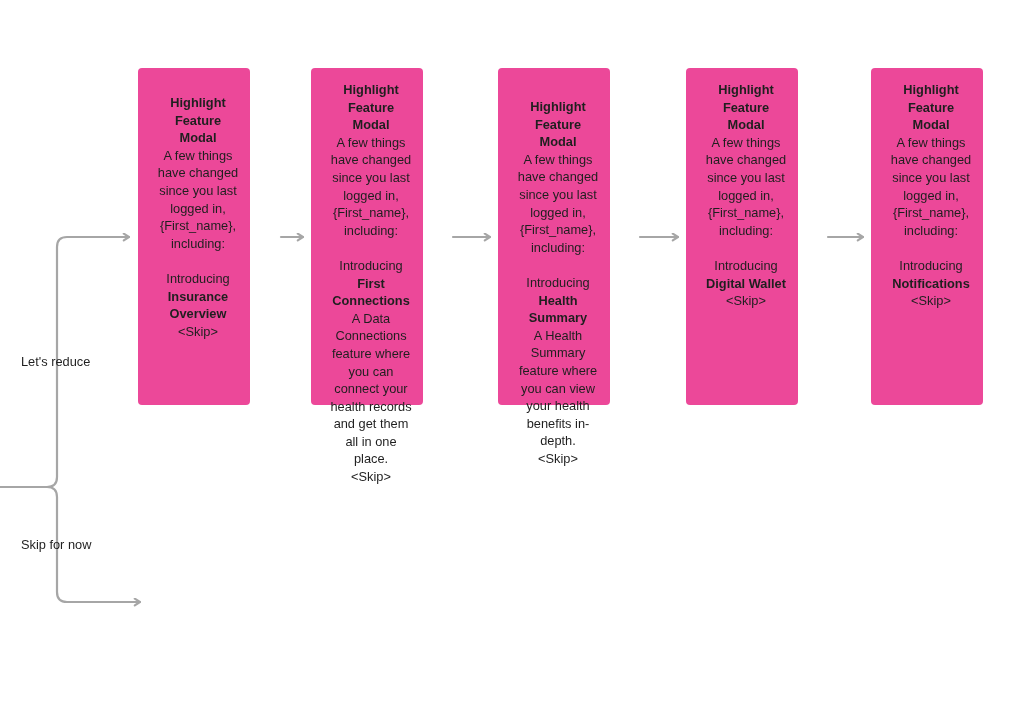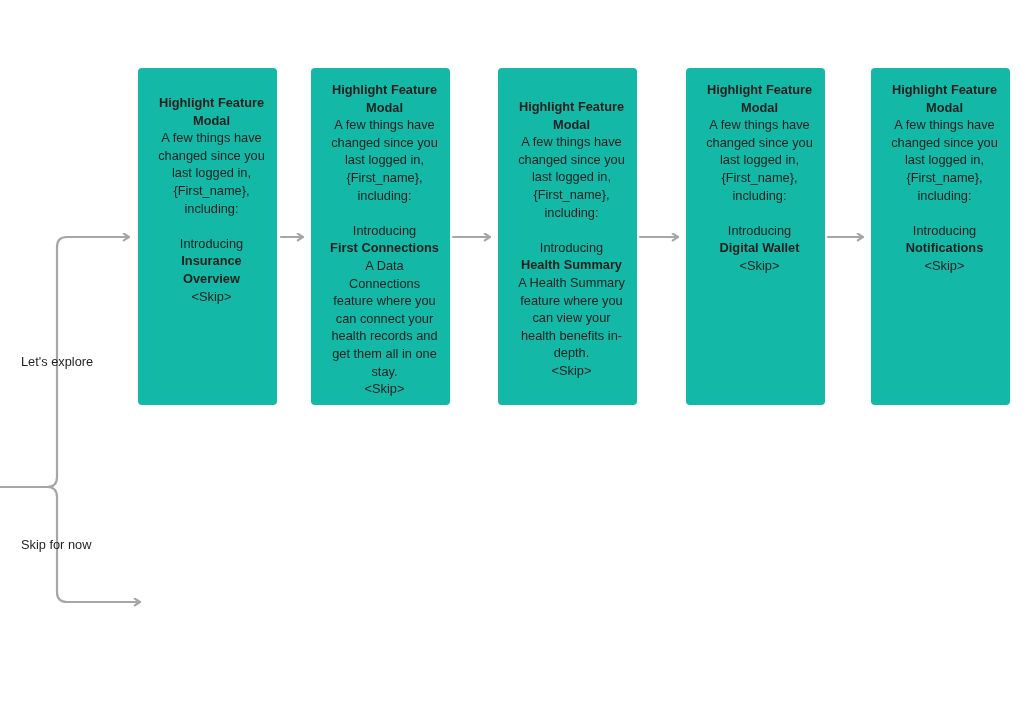--- a/index.html
+++ b/index.html
@@ -22,23 +22,23 @@
     position: absolute;
     left: 0; top: 0;
     width: 1034px; height: 712px;
     pointer-events: none;
   }
 
   
   .modal-card {
     position: absolute;
     top: 68px;
-    width: 139px;
+    width: 112px;
     height: 337px;
-    background: #14b8a6;
+    background: #ec4899;
     border-radius: 4px;
     padding: 26px 9px 0 17px;
     text-align: center;
     color: #1f1f1f;
     font-size: 12.8px;
     line-height: 17.6px;
   }
   .card-1 { left: 138px; }
   .card-2 { left: 311px; padding-top: 13px; }
   .card-3 { left: 498px; padding-top: 30px; }
@@ -109,40 +109,40 @@
 
     <path d="M 281 237 L 303 237" fill="none" stroke="#A6A6A6" stroke-width="2.2" stroke-linecap="round" marker-end="url(#arrowhead)"></path>
 
     <path d="M 453 237 L 490 237" fill="none" stroke="#A6A6A6" stroke-width="2.2" stroke-linecap="round" marker-end="url(#arrowhead)"></path>
 
     <path d="M 640 237 L 678 237" fill="none" stroke="#A6A6A6" stroke-width="2.2" stroke-linecap="round" marker-end="url(#arrowhead)"></path>
 
     <path d="M 828 237 L 863 237" fill="none" stroke="#A6A6A6" stroke-width="2.2" stroke-linecap="round" marker-end="url(#arrowhead)"></path>
   </svg>
 
-  <div class="branch-label" id="label-explore">Let's explore</div>
+  <div class="branch-label" id="label-explore">Let's reduce</div>
 
   <div class="branch-label" id="label-skip">Skip for now</div>
 
   <div class="modal-card card-1">
     <div class="card-title">Highlight Feature Modal</div>
     <div class="card-intro">A few things have changed since you last logged in, {First_name}, including:</div>
     <div class="card-spacer"></div>
     <div class="card-introducing">Introducing</div>
     <div class="card-feature">Insurance Overview</div>
     <div class="card-skip">&lt;Skip&gt;</div>
   </div>
 
   <div class="modal-card card-2">
     <div class="card-title">Highlight Feature Modal</div>
     <div class="card-intro">A few things have changed since you last logged in, {First_name}, including:</div>
     <div class="card-spacer"></div>
     <div class="card-introducing">Introducing</div>
     <div class="card-feature">First Connections</div>
-    <div class="card-desc">A Data Connections feature where you can connect your health records and get them all in one stay.</div>
+    <div class="card-desc">A Data Connections feature where you can connect your health records and get them all in one place.</div>
     <div class="card-skip">&lt;Skip&gt;</div>
   </div>
 
   <div class="modal-card card-3">
     <div class="card-title">Highlight Feature Modal</div>
     <div class="card-intro">A few things have changed since you last logged in, {First_name}, including:</div>
     <div class="card-spacer"></div>
     <div class="card-introducing">Introducing</div>
     <div class="card-feature">Health Summary</div>
     <div class="card-desc">A Health Summary feature where you can view your health benefits in-depth.</div>

